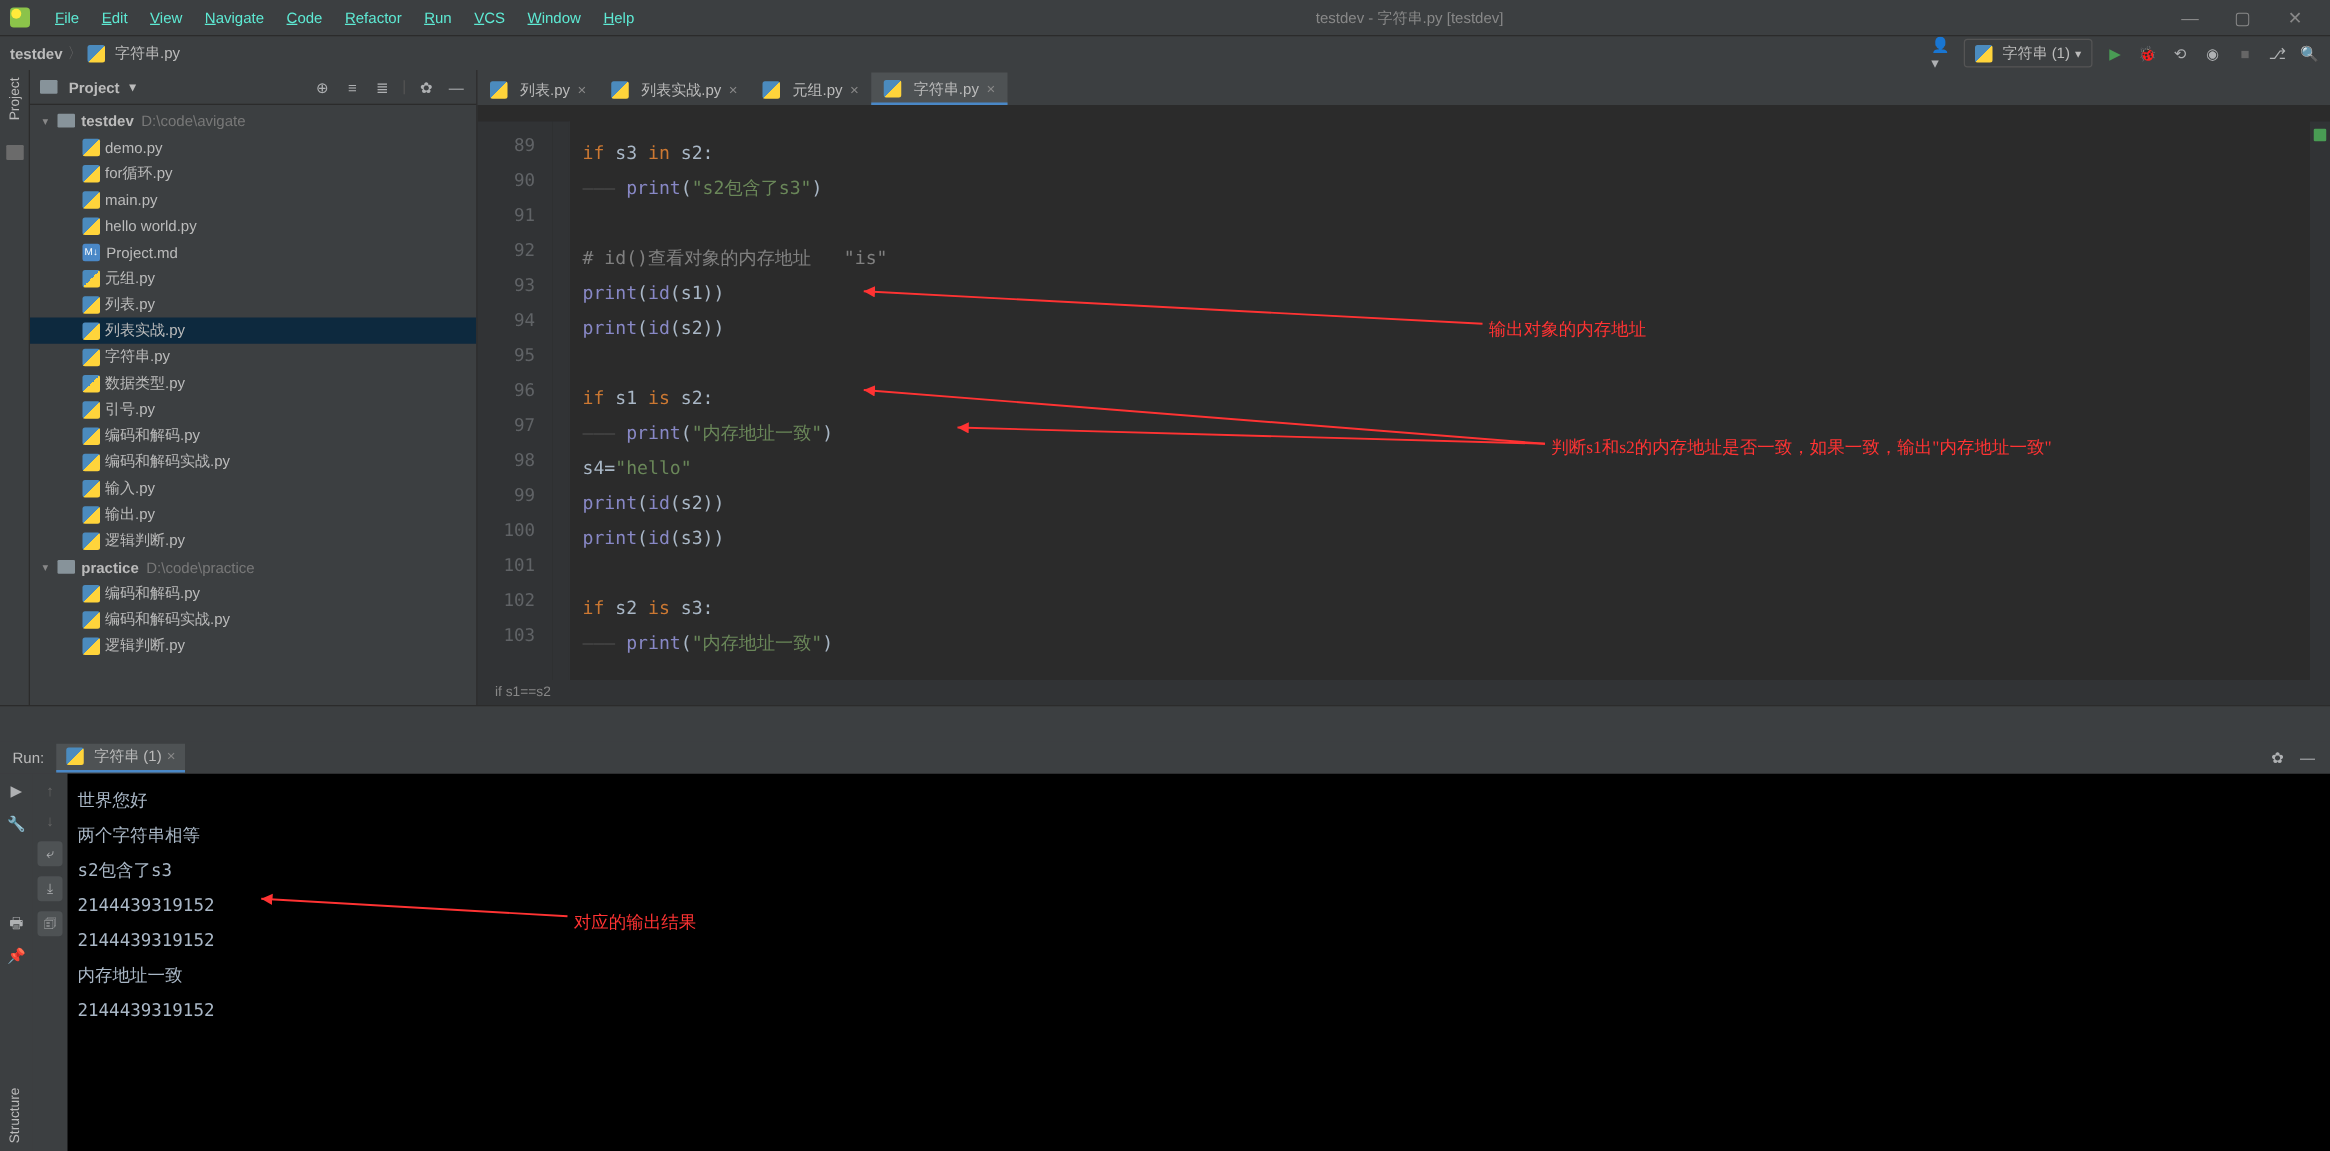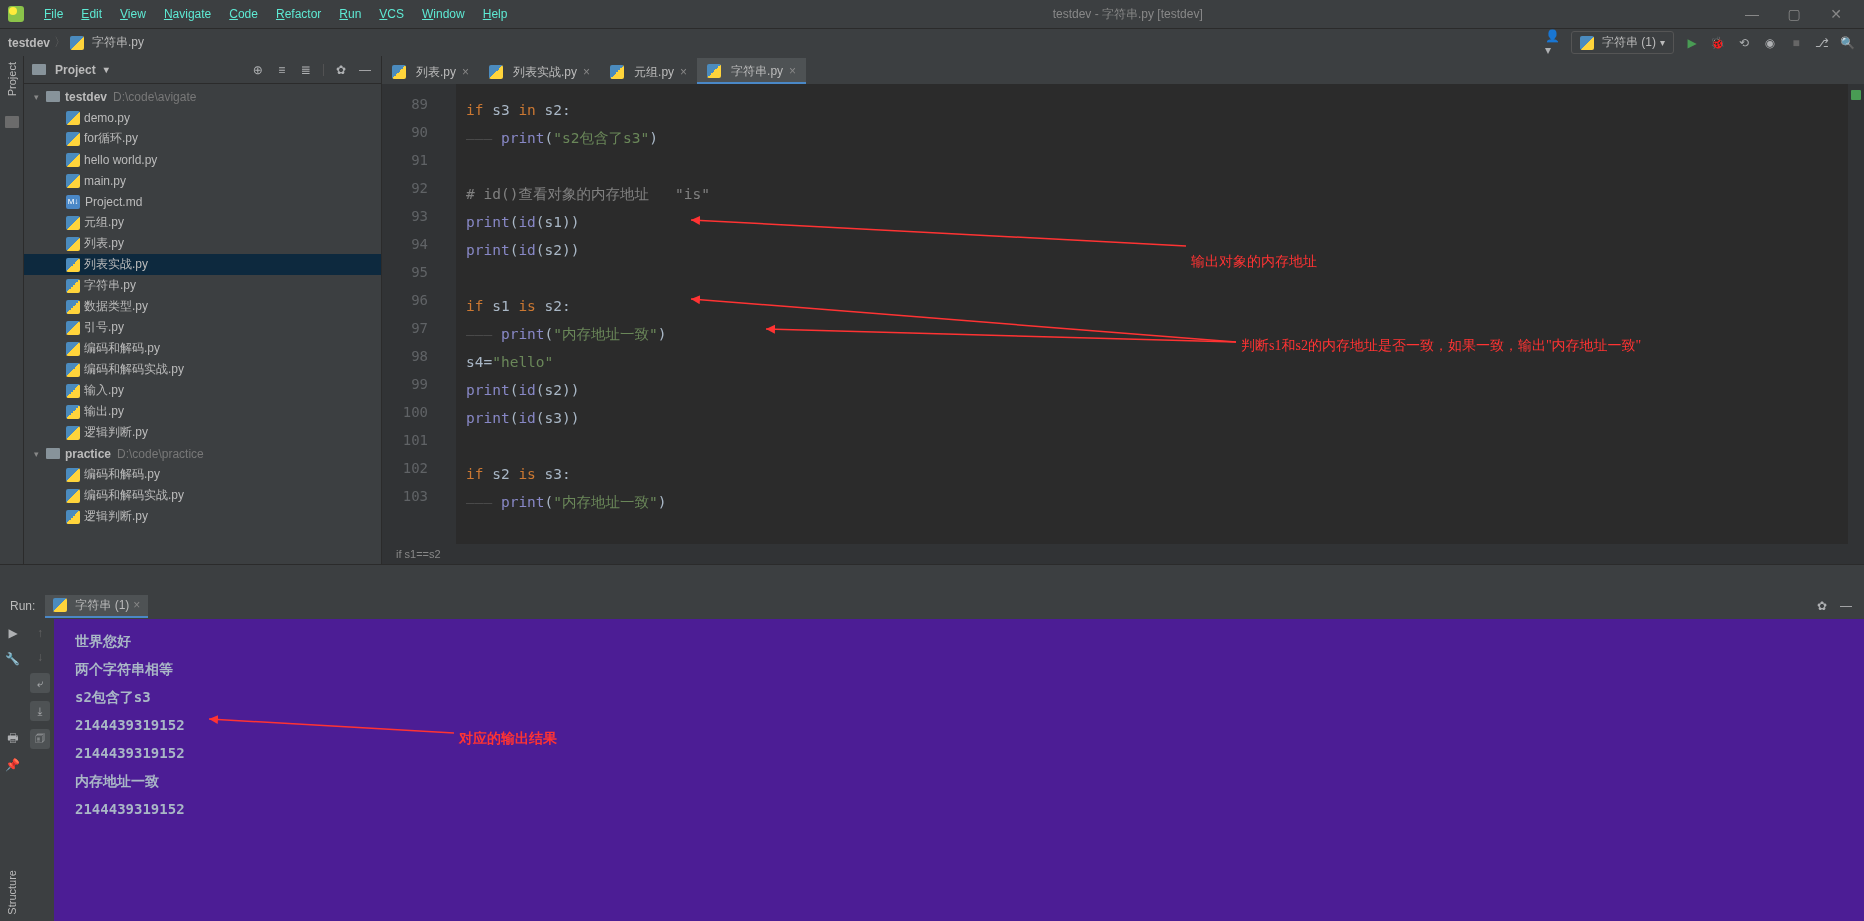--- a/index.html
+++ b/index.html
@@ -35,21 +35,21 @@
 .tree-item.selected{background:#0d293e;}
 .tree-arrow{width:12px;color:#888;font-size:9px;display:inline-block;}
 .tree-folder{width:14px;height:11px;background:#87939a;border-radius:1px;margin-right:5px;}
 .tree-label{color:#bbb;}
 .tree-path{color:#787878;margin-left:6px;}
 .editor-area{flex:1;display:flex;flex-direction:column;background:#2b2b2b;}
 .tabs{height:28px;display:flex;align-items:flex-end;background:#3c3f41;}
 .tab{height:26px;padding:0 10px;display:flex;align-items:center;gap:6px;color:#bbb;cursor:pointer;font-size:12px;border-top:2px solid transparent;}
 .tab.active{background:#4e5254;border-bottom:2px solid #4a88c7;}
 .tab-close{color:#888;font-size:12px;cursor:pointer;}
-.code-container{flex:1;display:flex;overflow:hidden;position:relative;}
+.code-container{flex:1;display:flex;overflow:hidden;position:relative;margin-top:13px;}
 .gutter{width:60px;background:#313335;text-align:right;padding:6px 14px 6px 0;color:#606366;font-family:Consolas,monospace;font-size:14px;line-height:28px;}
 .marker-strip{width:14px;background:#313335;border-right:1px solid #313335;}
 .code{flex:1;padding:12px 0 6px 10px;font-family:Consolas,monospace;font-size:14.5px;line-height:28px;color:#a9b7c6;position:relative;}
 .code pre{margin:0;}
 .kw{color:#cc7832;}
 .fn{color:#8888c6;}
 .str{color:#6a8759;}
 .cm{color:#808080;}
 .whitespace{color:#4b4b4b;}
 .ck-strip{width:16px;background:#313335;}
@@ -59,21 +59,21 @@
 .arrow-svg{position:absolute;pointer-events:none;}
 .run-panel{height:357px;border-top:1px solid #2b2b2b;display:flex;flex-direction:column;}
 .run-header{height:26px;display:flex;align-items:center;padding:0 10px;background:#3c3f41;margin-top:28px;}
 .run-title{font-size:12px;color:#bbb;margin-right:10px;}
 .run-tab{background:#4e5254;padding:2px 8px;display:flex;align-items:center;gap:4px;border-bottom:2px solid #4a88c7;}
 .run-body{flex:1;display:flex;}
 .run-tools{width:26px;display:flex;flex-direction:column;align-items:center;padding-top:6px;gap:10px;background:#3c3f41;}
 .run-tool{width:16px;height:16px;display:flex;align-items:center;justify-content:center;color:#afb1b3;cursor:pointer;}
 .run-tools2{width:28px;display:flex;flex-direction:column;align-items:center;padding-top:6px;gap:8px;background:#3c3f41;}
 .run-tool2{width:20px;height:20px;background:#4e5254;border-radius:3px;display:flex;align-items:center;justify-content:center;color:#afb1b3;cursor:pointer;font-size:11px;}
-.console{flex:1;background:#4c1d95;padding:8px 21px;font-family:Consolas,monospace;font-size:14px;line-height:28px;color:#bbb;position:relative;font-weight:bold;}
+.console{flex:1;background:#000000;padding:8px 8px;font-family:Consolas,monospace;font-size:14px;line-height:28px;color:#bbb;position:relative;}
 .console .l0{color:#a9b7c6;}
 .left-rail-bottom{position:absolute;left:0;bottom:0;width:24px;height:200px;display:flex;flex-direction:column-reverse;align-items:center;padding-bottom:6px;}
 .chevron{font-size:10px;}
 .run-hdr-right{margin-left:auto;display:flex;gap:8px;}
 </style>
 </head>
 <body>
 
 <div class="titlebar">
   <div class="app-icon"></div>
@@ -156,26 +156,26 @@
           <span class="tree-label">demo.py</span>
         </div>
         <div class="tree-item" style="padding-left: 30px;">
           <span class="tree-arrow"></span>
           <span class="py-icon"></span>
           <span class="tree-label">for循环.py</span>
         </div>
         <div class="tree-item" style="padding-left: 30px;">
           <span class="tree-arrow"></span>
           <span class="py-icon"></span>
+          <span class="tree-label">main.py</span>
+        </div>
+        <div class="tree-item" style="padding-left: 30px;">
+          <span class="tree-arrow"></span>
+          <span class="py-icon"></span>
           <span class="tree-label">hello world.py</span>
-        </div>
-        <div class="tree-item" style="padding-left: 30px;">
-          <span class="tree-arrow"></span>
-          <span class="py-icon"></span>
-          <span class="tree-label">main.py</span>
         </div>
         <div class="tree-item" style="padding-left: 30px;">
           <span class="tree-arrow"></span>
           <span style="display:inline-block;width:14px;height:14px;background:#4a88c7;border-radius:2px;margin-right:5px;font-size:8px;text-align:center;color:#fff;line-height:14px;">M↓</span>
           <span class="tree-label">Project.md</span>
         </div>
         <div class="tree-item" style="padding-left: 30px;">
           <span class="tree-arrow"></span>
           <span class="py-icon"></span>
           <span class="tree-label">元组.py</span>
@@ -305,21 +305,21 @@
           <pre><span class="fn">print</span>(<span class="fn">id</span>(s2))</pre>
           <pre>&nbsp;</pre>
           <pre><span class="kw">if</span> s1 <span class="kw">is</span> s2:</pre>
           <pre><span class="whitespace">——— </span><span class="fn">print</span>(<span class="str">"内存地址一致"</span>)</pre>
           <pre>s4=<span class="str">"hello"</span></pre>
           <pre><span class="fn">print</span>(<span class="fn">id</span>(s2))</pre>
           <pre><span class="fn">print</span>(<span class="fn">id</span>(s3))</pre>
           <pre>&nbsp;</pre>
           <pre><span class="kw">if</span> s2 <span class="kw">is</span> s3:</pre>
           <pre><span class="whitespace">——— </span><span class="fn">print</span>(<span class="str">"内存地址一致"</span>)</pre>
-          <div class="annotation" style="top: 164px; left: 735px;">输出对象的内存地址</div>
+          <div class="annotation" style="top: 154px; left: 735px;">输出对象的内存地址</div>
           <div class="annotation" style="top: 248px; left: 785px;">判断s1和s2的内存地址是否一致，如果一致，输出"内存地址一致"</div>
           <svg class="arrow-svg" width="515" height="46" style="left: 225px; top: 126px;">
             <defs>
               <marker id="ah" markerWidth="8" markerHeight="8" refX="6" refY="3" orient="auto">
                 <path d="M0,0 L6,3 L0,6 Z" fill="#ff3333"></path>
               </marker>
             </defs>
             <line x1="505" y1="36" x2="10" y2="10" stroke="#ff3333" stroke-width="1.5" marker-end="url(#ah)"></line>
           </svg>
           <svg class="arrow-svg" width="565" height="63" style="left: 225px; top: 205px;">

